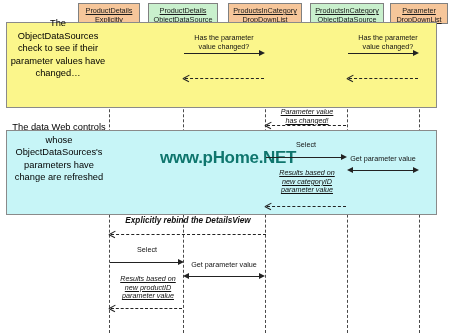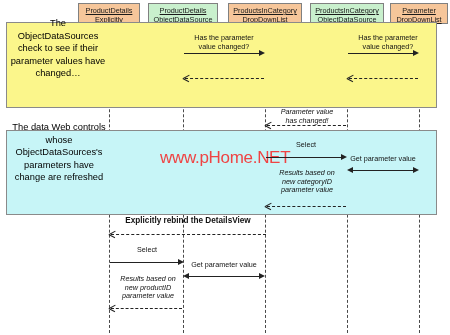--- a/index.html
+++ b/index.html
@@ -62,22 +62,22 @@
     text-align: center;
     font-size: 9.3px;
     line-height: 12.6px;
     color: #000000;
   }
 
   
   .watermark {
     position: absolute;
     font-size: 17px;
-    font-weight: normal;
-    color: #ef4444;
+    font-weight: bold;
+    color: #0f766e;
     letter-spacing: -0.3px;
     white-space: nowrap;
     user-select: none;
   }
 
   
   .msg-line {
     position: absolute;
     height: 0;
     border-top: 1px solid #222222;
@@ -120,22 +120,23 @@
   .arrowhead.open-left::after  { transform: rotate(-28deg); transform-origin: 0 0; }
 
   .msg-label {
     position: absolute;
     text-align: center;
     font-size: 7.2px;
     line-height: 8.6px;
     color: #111111;
     white-space: pre-line;
   }
-  .msg-label.italic { font-style: italic; }
+  .msg-label.italic { font-style: italic; text-decoration: underline; }
   .msg-label.boldital {
+    font-style: italic;
     font-weight: bold;
     font-size: 8.2px;
   }
 </style>
 </head>
 <body>
 
 <div id="diagram">
 
   <div class="participant p-orange" style="left:78px; top:3px; width:62px; height:21px;">

